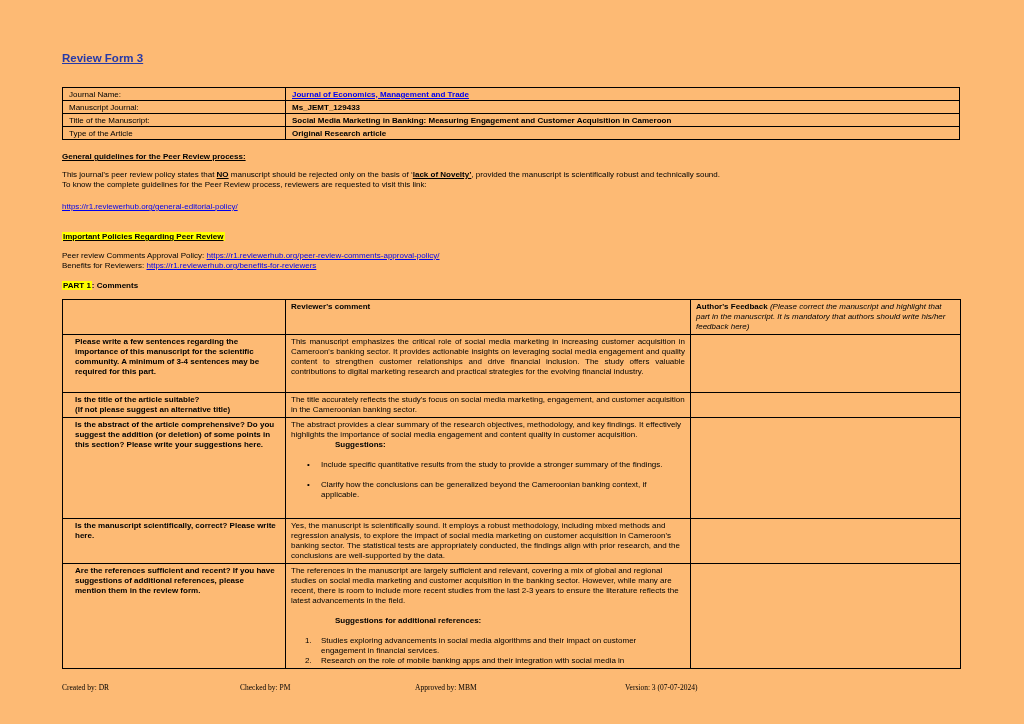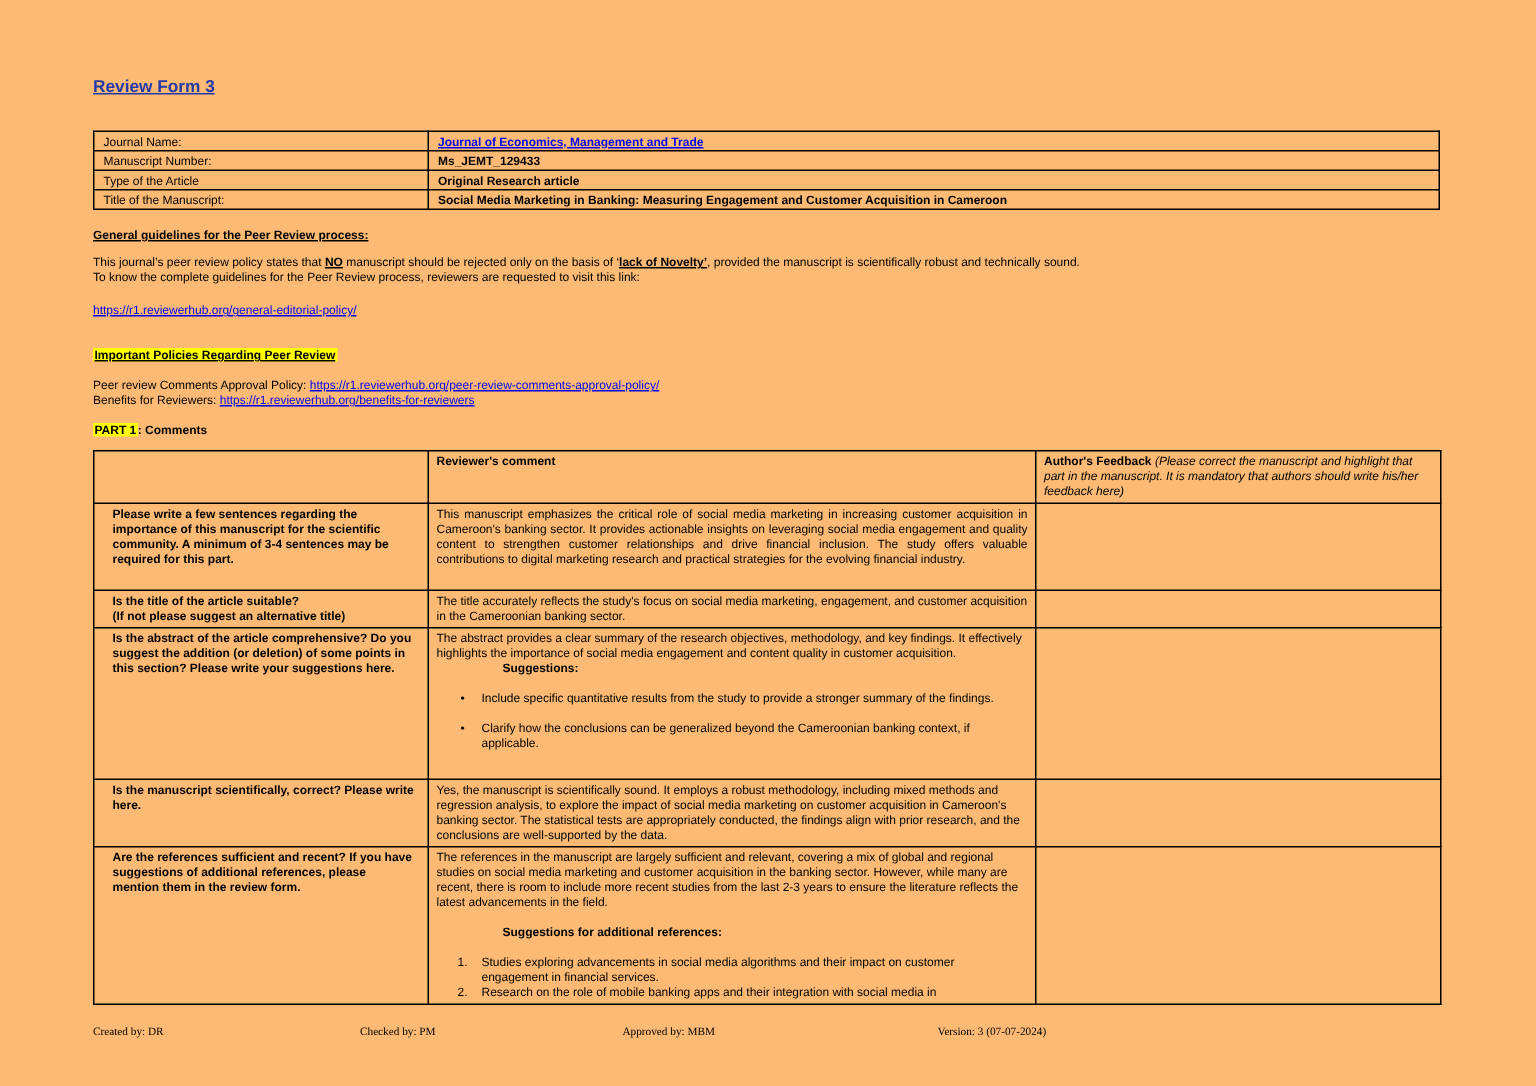--- a/index.html
+++ b/index.html
@@ -92,30 +92,30 @@
 
     <div class="doc-title">Review Form 3</div>
 
     <table class="info-table">
       <tbody>
           <tr>
         <td class="lbl">Journal Name:</td>
         <td class="val"><a class="doclink">Journal of Economics, Management and Trade</a></td>
       </tr>
       <tr>
-        <td class="lbl">Manuscript Number:</td>
+        <td class="lbl">Manuscript Journal:</td>
         <td class="val">Ms_JEMT_129433</td>
+      </tr>
+      <tr>
+        <td class="lbl">Title of the Manuscript:</td>
+        <td class="val">Social Media Marketing in Banking: Measuring Engagement and Customer Acquisition in Cameroon</td>
       </tr>
       <tr>
         <td class="lbl">Type of the Article</td>
         <td class="val">Original Research article</td>
-      </tr>
-      <tr>
-        <td class="lbl">Title of the Manuscript:</td>
-        <td class="val">Social Media Marketing in Banking: Measuring Engagement and Customer Acquisition in Cameroon</td>
       </tr>
     </tbody>
       </table>
 
     <div class="sec-heading">General guidelines for the Peer Review process:</div>
 
     <div class="body-text">
       <span>This journal’s peer review policy states that </span><span class="b-u">NO</span><span> manuscript should be rejected only on the basis of ‘</span><span class="b-u">lack of Novelty’</span><span>, provided the manuscript is scientifically robust and technically sound.</span><br>
       <span>To know the complete guidelines for the Peer Review process, reviewers are requested to visit this link:</span>
     </div>

